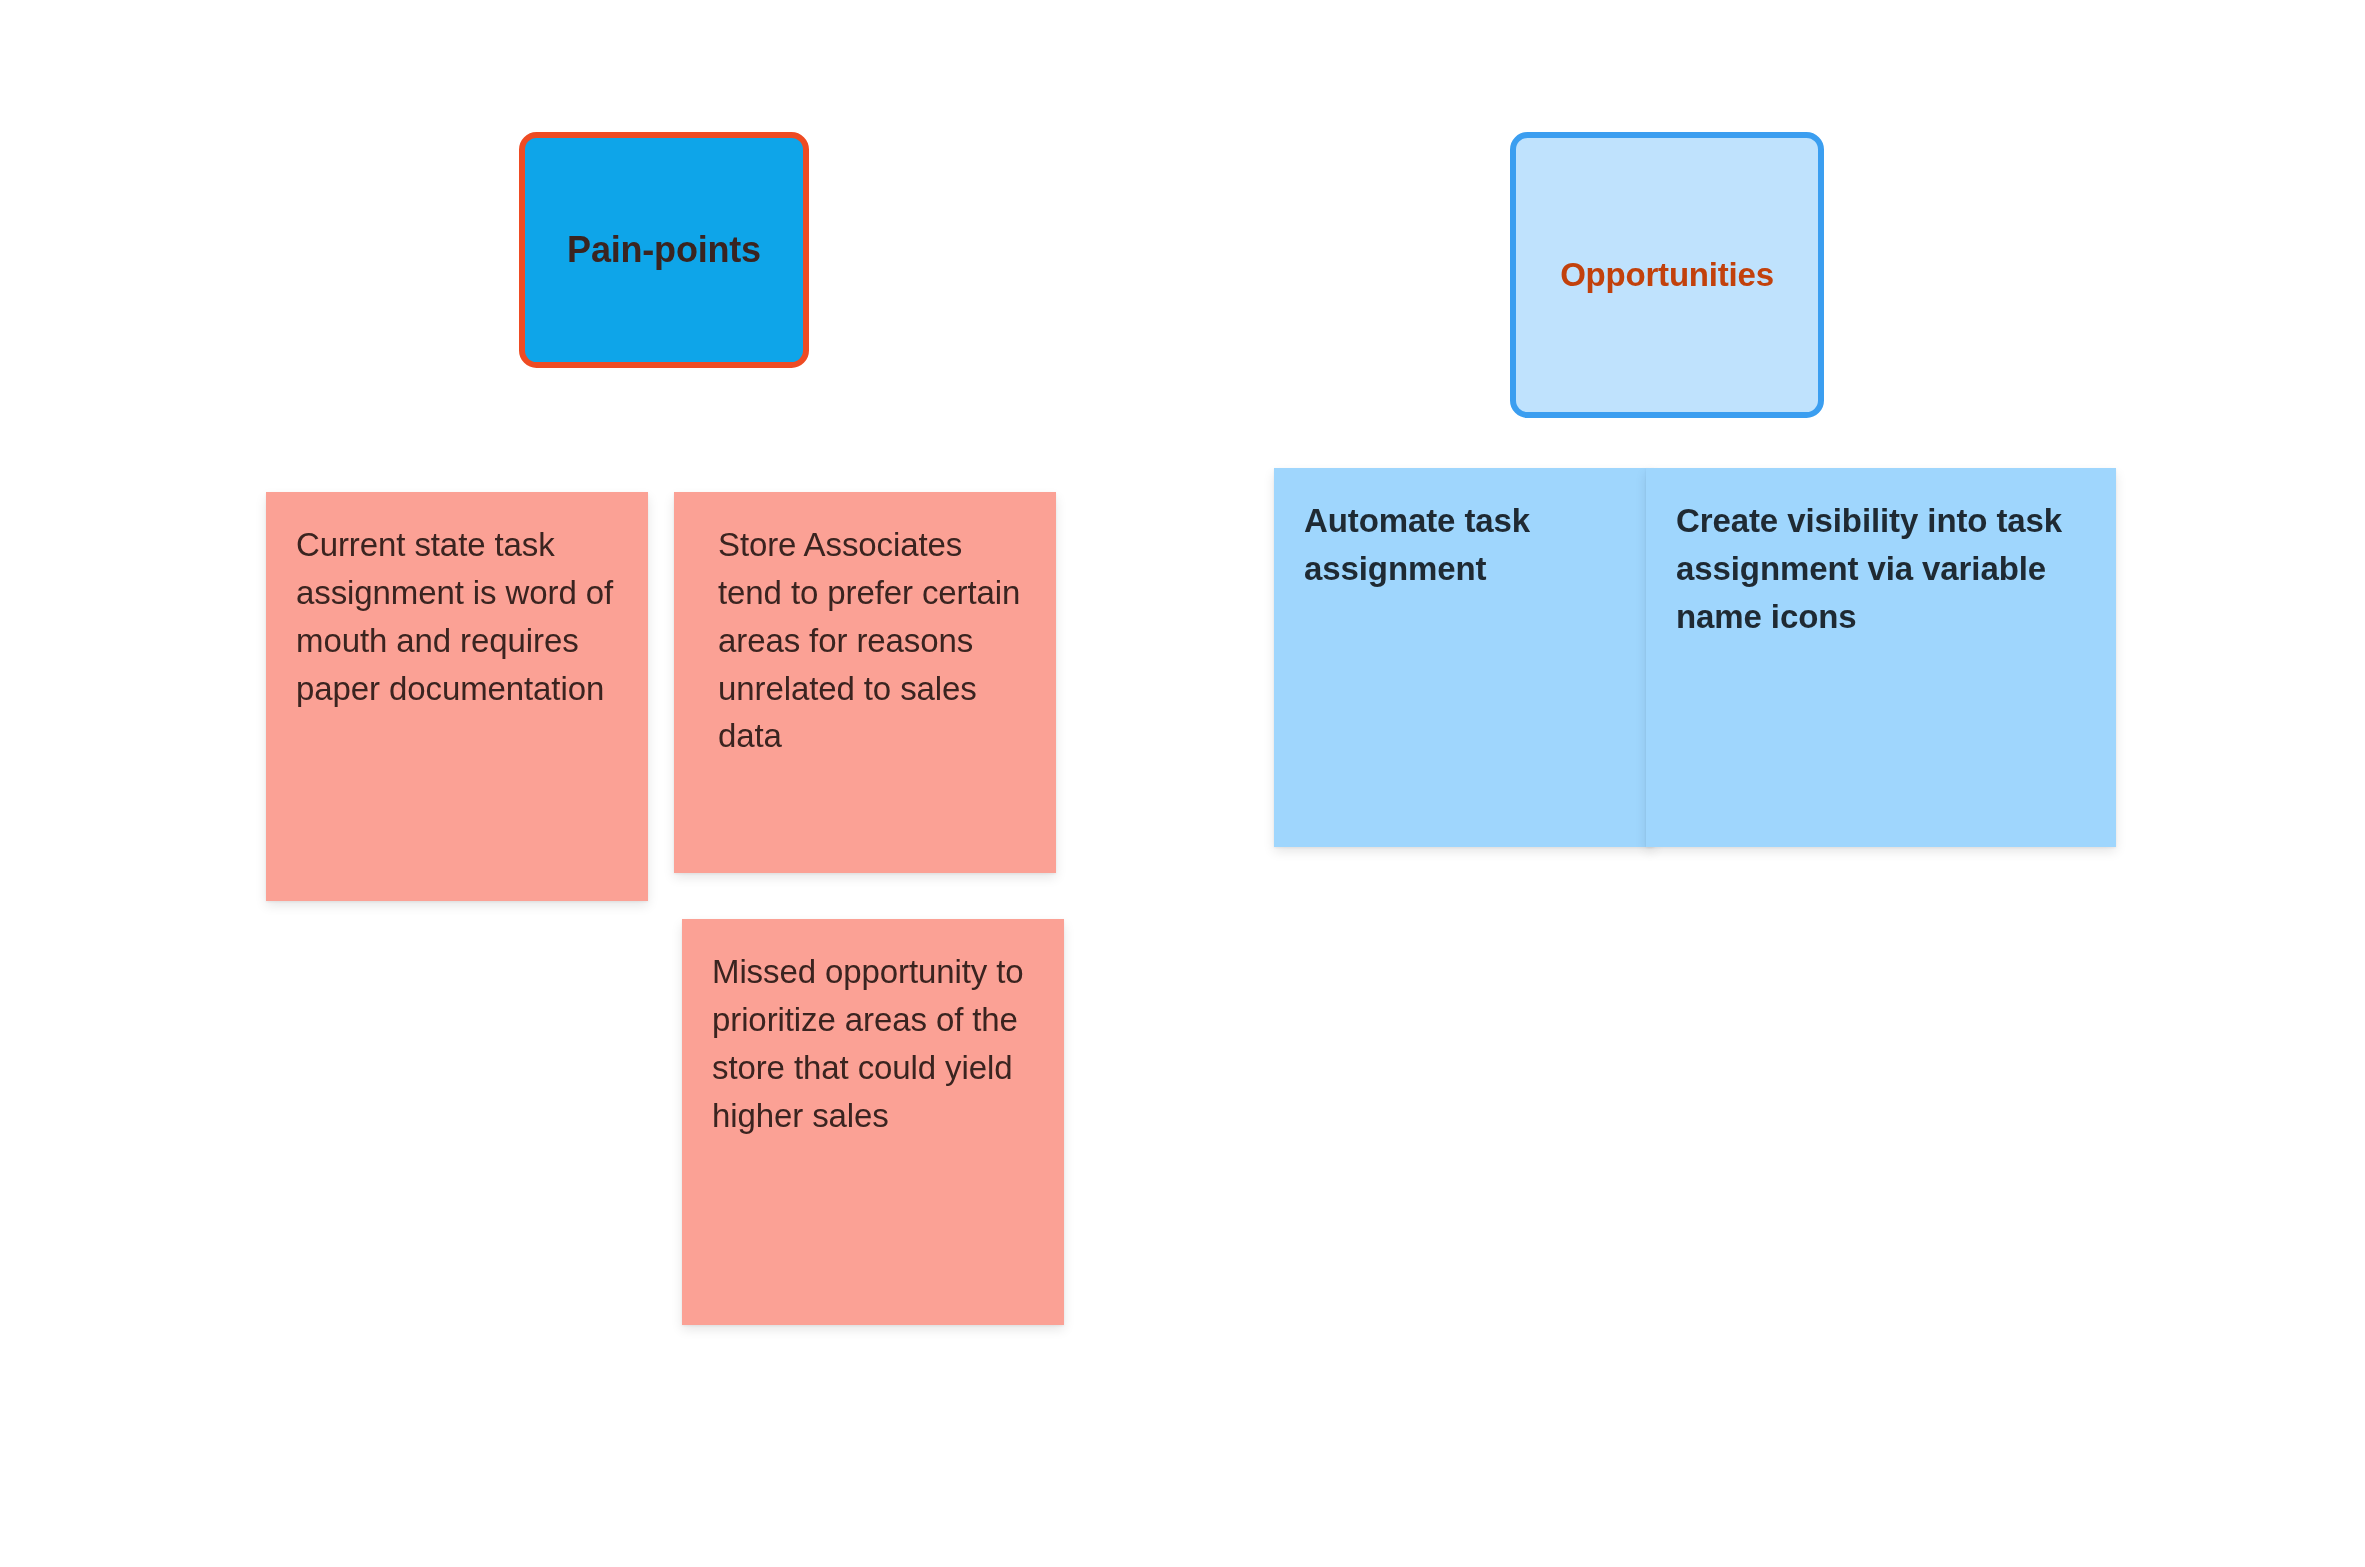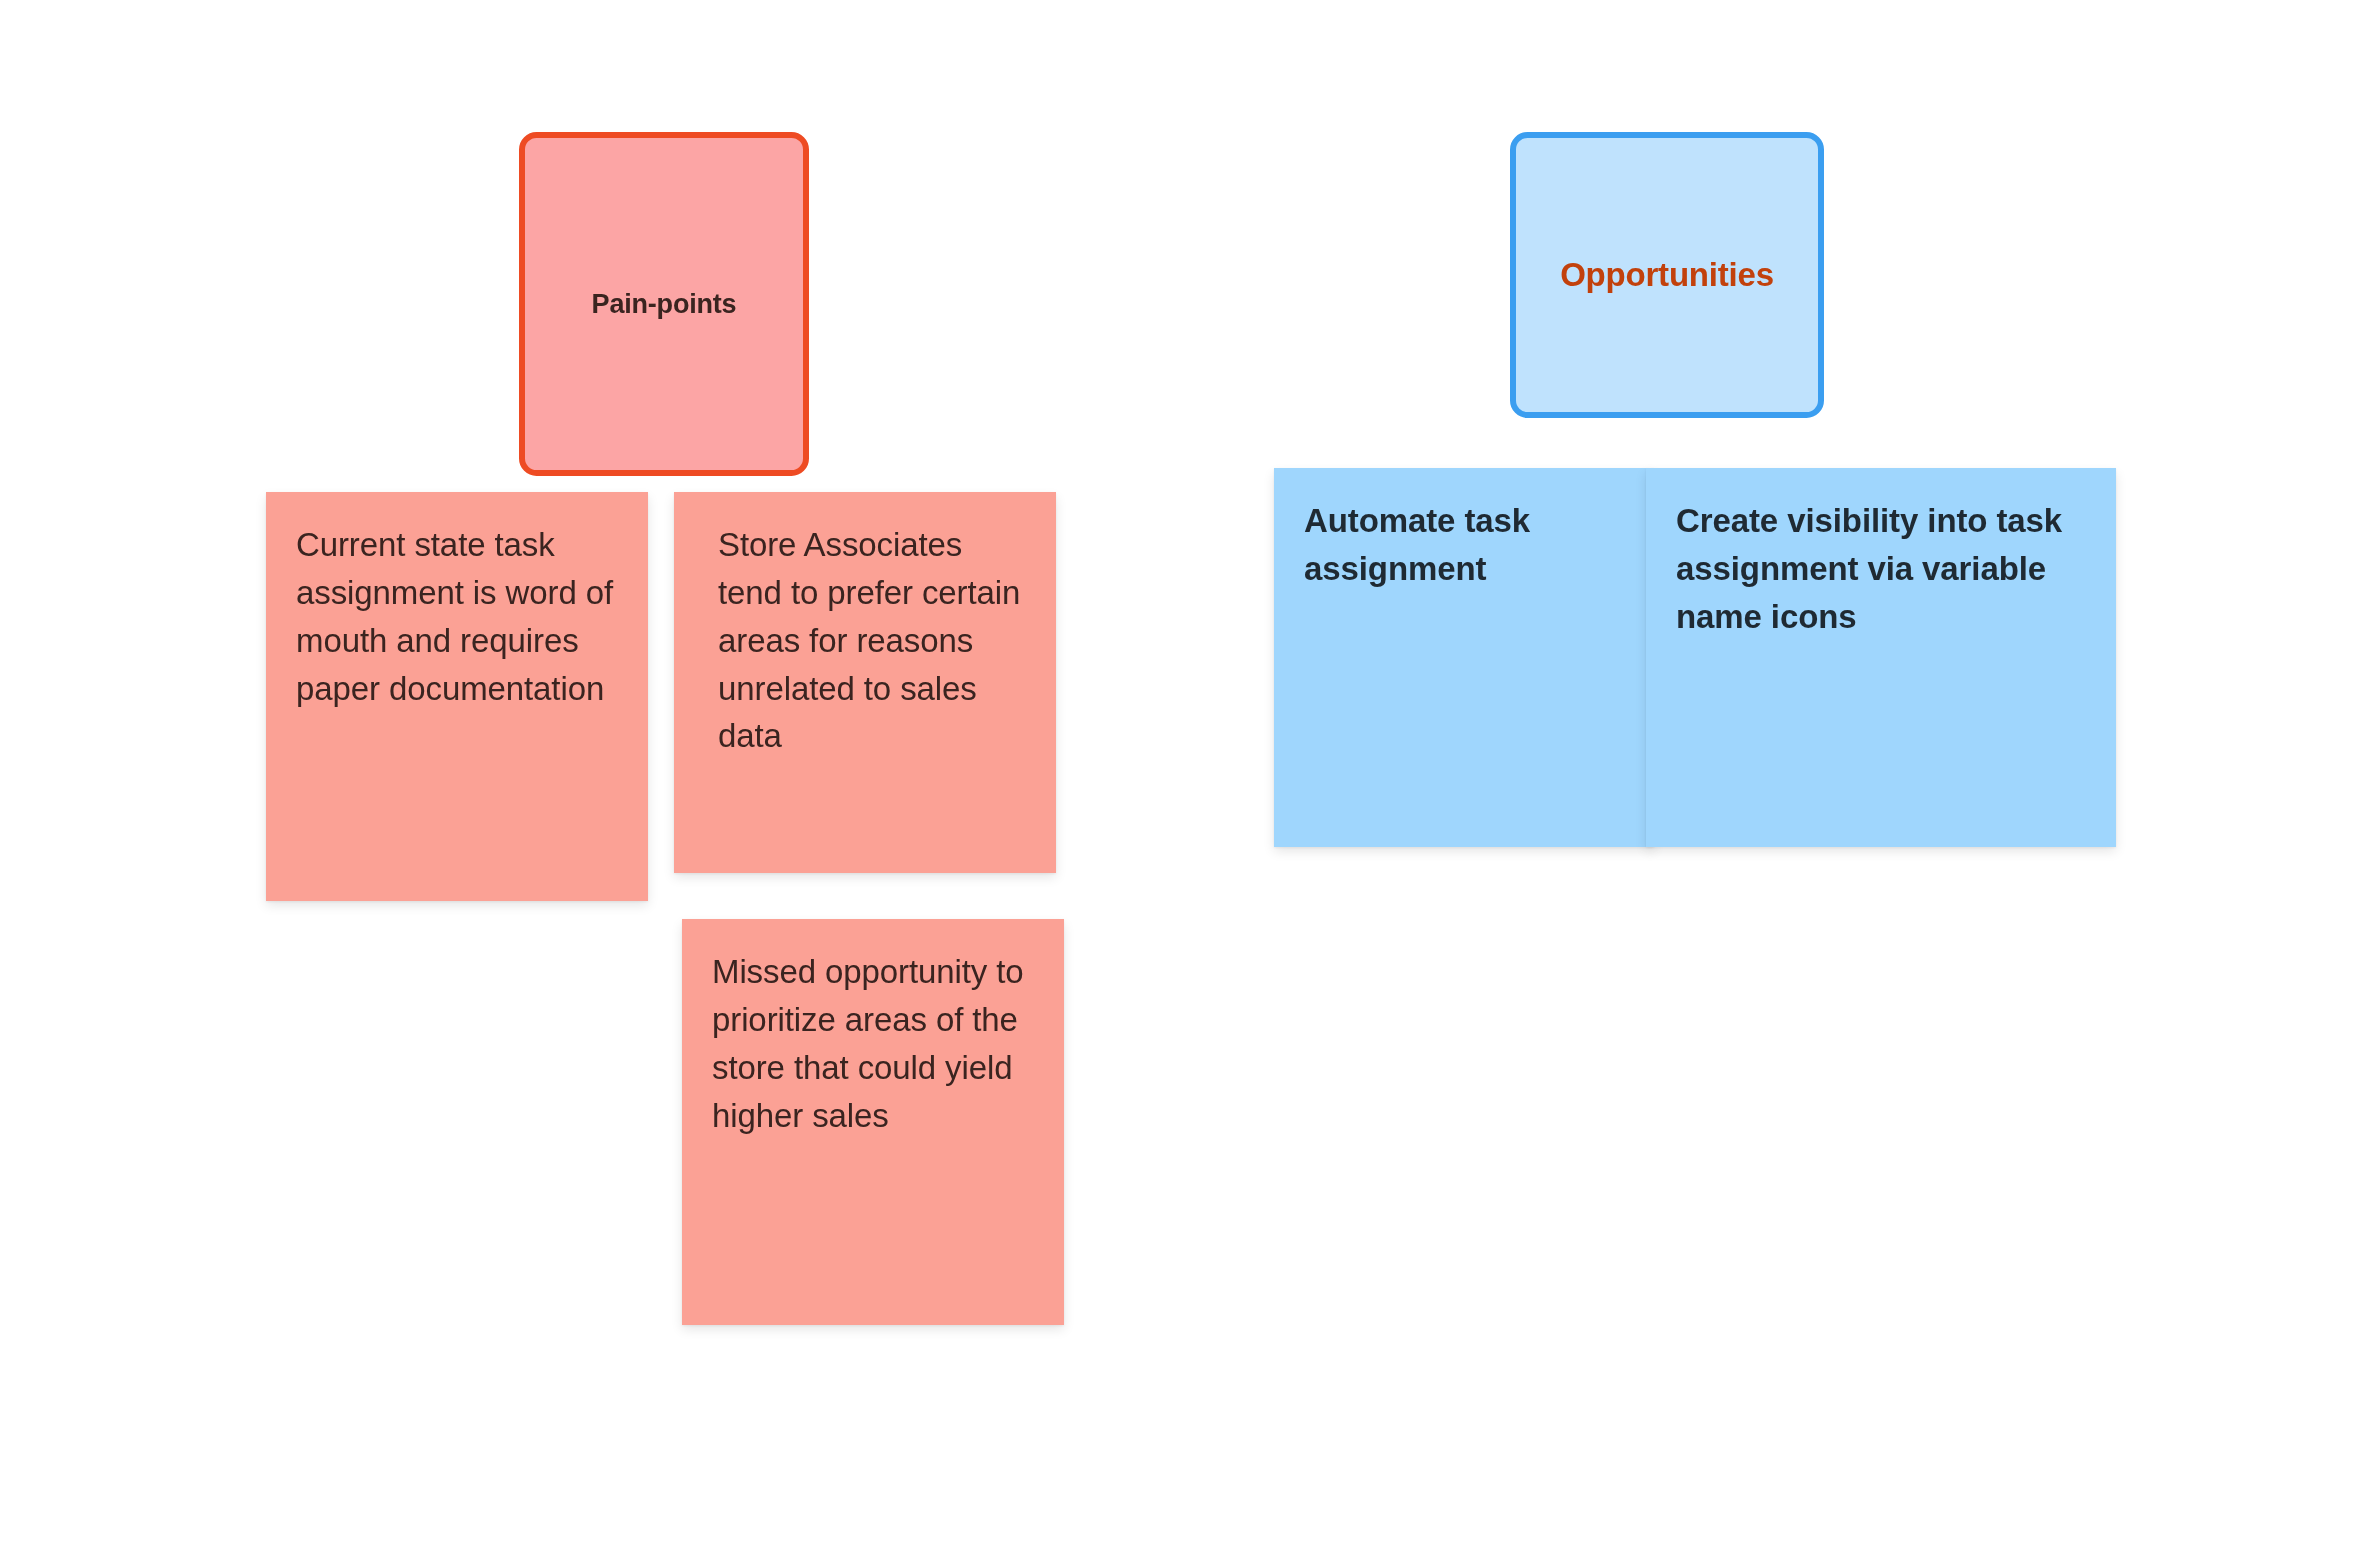--- a/index.html
+++ b/index.html
@@ -37,25 +37,25 @@
 
   .header-card .header-label {
     display: block;
     line-height: 1.2;
   }
 
   #header-pain {
     left: 519px;
     top: 132px;
     width: 290px;
-    height: 344px;
-    background: #fca5a5;
+    height: 236px;
+    background: #0ea5e9;
     border: 6.4px solid #EE4B23;
     color: #3A2420;
-    font-size: 27px;
+    font-size: 36px;
   }
 
   #header-opps {
     left: 1510px;
     top: 132px;
     width: 314px;
     height: 286px;
     background: #BFE2FD;
     border: 6.4px solid #3B9EF0;
     color: #c2410c;

